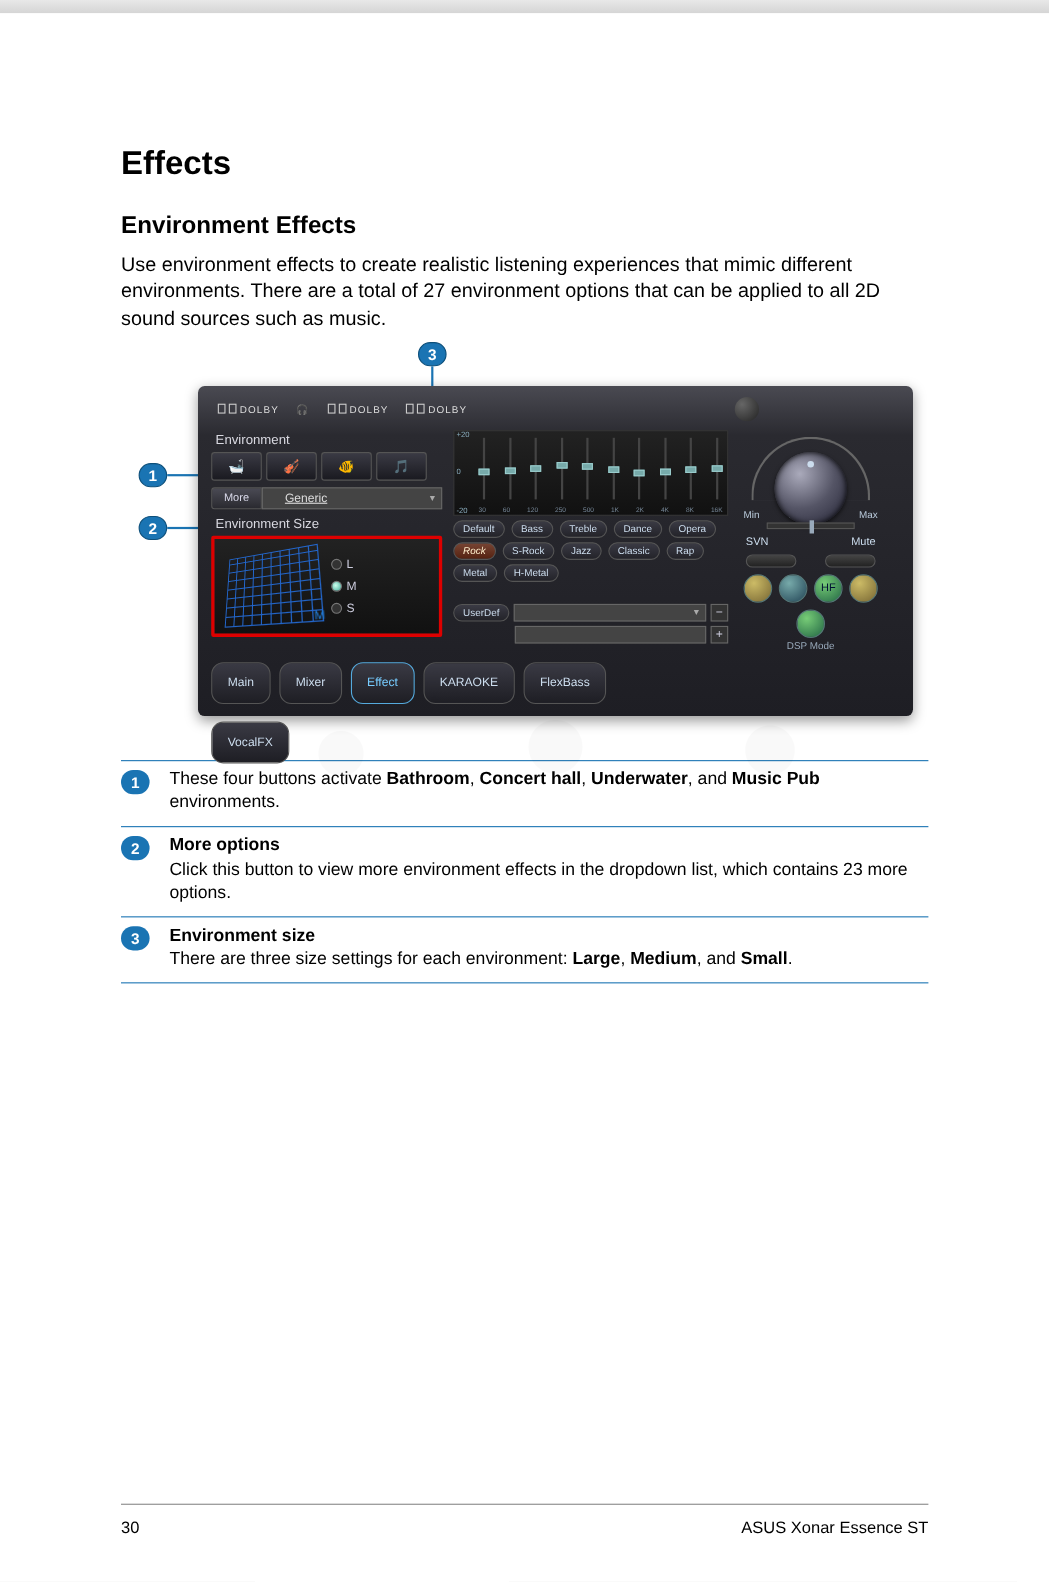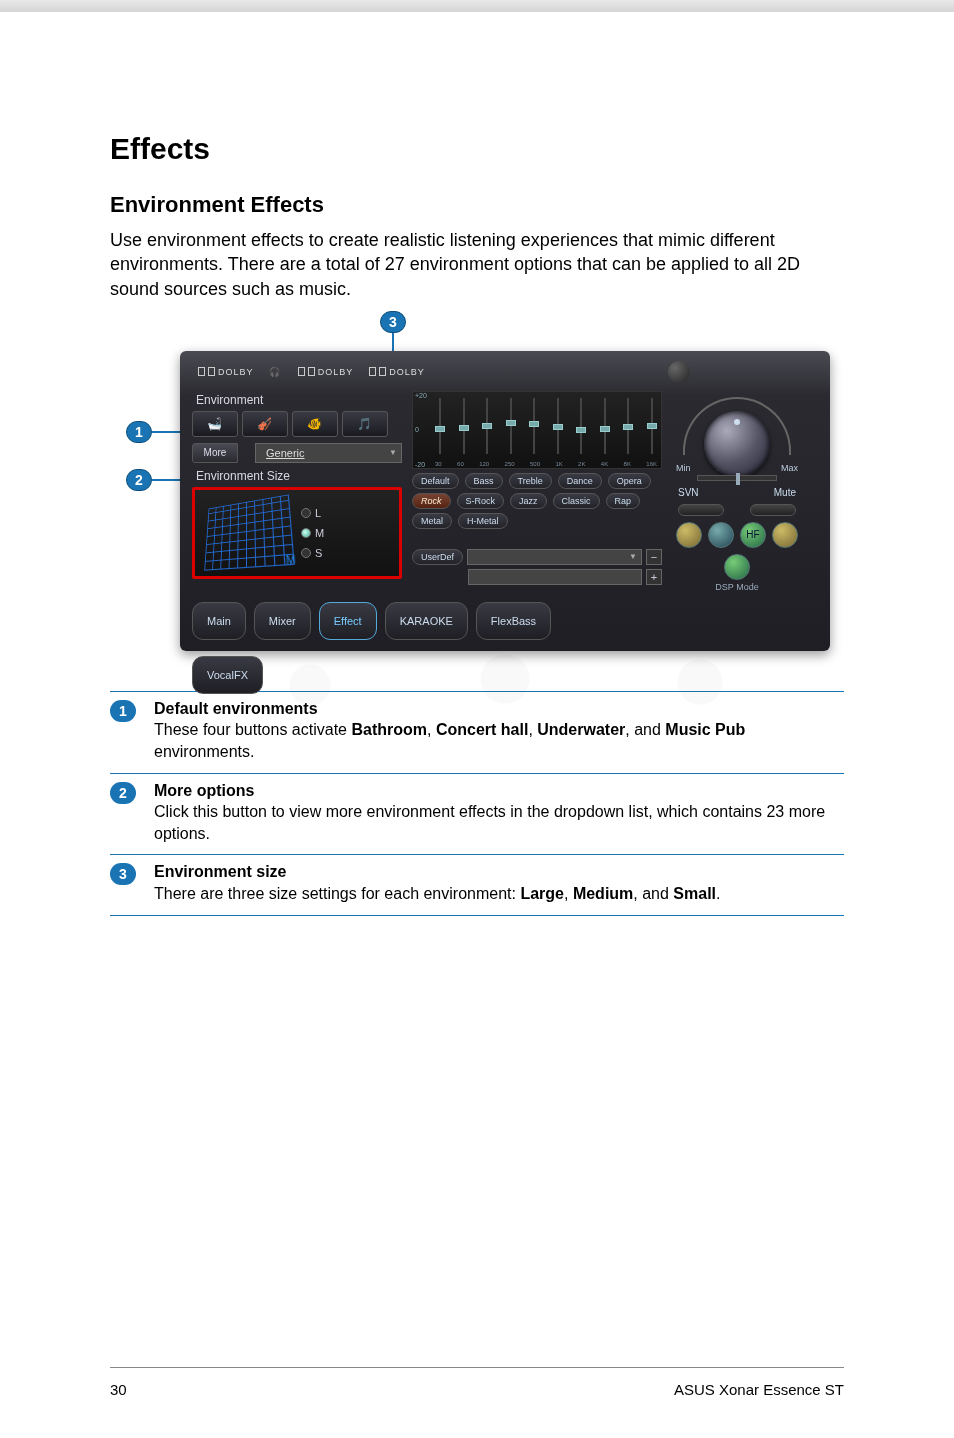--- a/index.html
+++ b/index.html
@@ -16,23 +16,23 @@
   .app { position: absolute; left: 70px; top: 40px; width: 650px; height: 300px; background: linear-gradient(to bottom, #4a4a52, #2a2a30 15%, #1e1e24); border-radius: 6px; box-shadow: 0 4px 12px rgba(0,0,0,0.4); padding: 10px 12px 12px 12px; color: #c8c8d0; font-size: 11px; }
   .dolby-row { display: flex; gap: 16px; align-items: center; height: 22px; margin-bottom: 8px; padding-left: 6px; }
   .dolby-logo { font-size: 9px; letter-spacing: 1px; color: #ddd; display: flex; align-items: center; gap: 3px; }
   .dolby-box { display:inline-block; width:7px; height:9px; border:1px solid #ccc; }
   .logo-top { position:absolute; right: 140px; top: 10px; width: 22px; height: 22px; border-radius: 50%; background: radial-gradient(circle at 30% 30%, #666, #222); }
   .app-body { display: flex; gap: 10px; }
   .left-pane { width: 210px; }
   .panel-label { font-size: 12px; color: #d8d8e0; margin: 2px 0 4px 4px; }
   .env-buttons { display: flex; gap: 4px; margin-bottom: 6px; }
   .env-btn { width: 46px; height: 26px; background: linear-gradient(to bottom,#3a3a44,#1a1a20); border: 1px solid #555; border-radius: 3px; display:flex; align-items:center; justify-content:center; color:#aac; font-size:12px; }
-  .more-row { display: flex; align-items: flex-end; gap: 17px; margin-bottom: 6px; }
+  .more-row { display: flex; align-items: flex-end; gap: 0; margin-bottom: 6px; }
   .more-btn { width: 46px; height: 20px; background: linear-gradient(to bottom,#4a4a54,#2a2a30); border: 1px solid #555; border-radius: 3px 0 0 3px; display:flex; align-items:center; justify-content:center; font-size:10px; color:#dde; }
-  .combo { flex:1; height:20px; background:#444; border:1px solid #666; display:flex; align-items:center; padding:0 10px; color:#ddd; font-size:11px; position:relative;text-decoration:underline; }
+  .combo { flex:1; height:20px; background:#444; border:1px solid #666; display:flex; align-items:center; padding:0 20px; color:#ddd; font-size:11px; position:relative;text-decoration:underline; }
   .combo::after { content:"▼"; position:absolute; right:4px; font-size:8px; color:#aaa; }
   .env-size-box { border: 3px solid #d00; padding: 6px; background: linear-gradient(to bottom,#222,#111); border-radius: 2px; display:flex; gap:10px; align-items:center; height: 92px; }
   .wire { width: 90px; height: 70px; background:
     repeating-linear-gradient(0deg, transparent 0 8px, #2266cc 8px 9px),
     repeating-linear-gradient(90deg, transparent 0 8px, #2266cc 8px 9px);
     border:1px solid #2266cc; transform: perspective(200px) rotateX(20deg) rotateY(-20deg); position:relative; }
   .wire-m { position:absolute; bottom:-2px; right:-2px; color:#2288ee; font-size:10px; }
   .size-radios { display:flex; flex-direction:column; gap:8px; }
   .radio { display:flex; align-items:center; gap:4px; font-size:11px; color:#ccd; }
   .rdot { width:10px; height:10px; border-radius:50%; background:#333; border:1px solid #777; }
@@ -294,21 +294,20 @@
           <div style="flex-basis: 100%; height: 0px;"></div>
           <div class="tab-btn">VocalFX</div>
         </div>
     </div>
   </div>
 
   <div class="legend">
     <div class="legend-row">
       <div class="legend-badge">1</div>
       <div class="legend-body">
-        <div class="title">Default environments</div>
         <div>
           <span>These four buttons activate </span><b>Bathroom</b><span>, </span><b>Concert hall</b><span>, </span><b>Underwater</b><span>, and </span><b>Music Pub</b><span> environments.</span>
         </div>
       </div>
     </div>
     <div class="legend-row">
       <div class="legend-badge">2</div>
       <div class="legend-body">
         <div class="title">More options</div>
         <div>Click this button to view more environment effects in the dropdown list, which contains 23 more options.</div>

